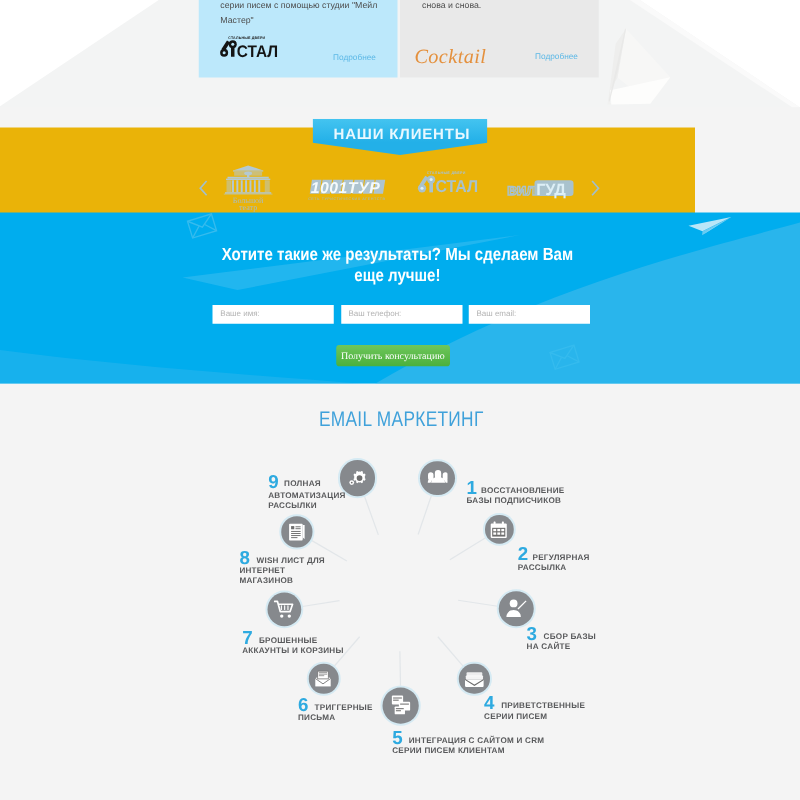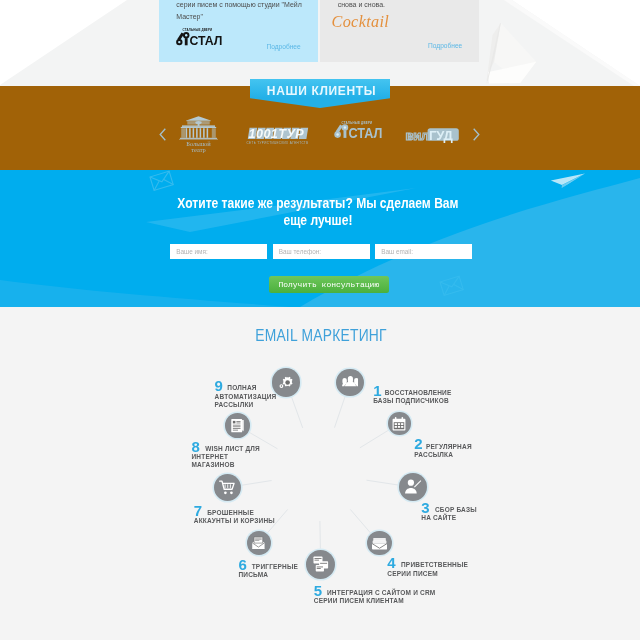--- a/index.html
+++ b/index.html
@@ -21,22 +21,22 @@
 
   .case-card { position:absolute; top:-48px; height:110px;
                font-size:7px; line-height:12.3px; color:#4d4d4d; }
   .case-card.blue { left:158.6px; width:159px; background:#bce8fb; }
   .case-card.gray { left:320px; width:159px; background:#e9e9e9; }
   .case-txt { position:absolute; left:17.7px; top:47px; width:127px; }
   .case-more { position:absolute; font-size:6.6px; color:#5cb8e6; }
   .case-logo { position:absolute; }
 
   
-  .clients { position:absolute; left:0; top:86px; width:640px; height:84px;
-             background:#a16207; }
+  .clients { position:absolute; left:0; top:102px; width:556px; height:84px;
+             background:#eab308; }
   .clients-badge { position:absolute; left:250px; top:-7px; width:140px; height:29px;
      background:linear-gradient(180deg,#44c4f0 0%,#23b0e8 65%,#23b0e8 100%);
      color:#e8f8ff; font-size:12px; font-weight:bold; letter-spacing:.65px;
      text-align:center; line-height:20px; padding-top:2px; text-indent:3px;
      clip-path: polygon(0 0, 100% 0, 100% 66%, 50% 100%, 0 66%); }
   .client-logos { position:absolute; left:0; top:0; width:640px; height:84px; }
   .clogo { position:absolute; overflow:visible; }
   .carousel-arrow { position:absolute; top:42px; }
   .carousel-arrow.prev { left:159px; }
   .carousel-arrow.next { left:472.2px; }
@@ -47,24 +47,24 @@
   .cta-bg { position:absolute; left:0; top:0; width:640px; height:137px; }
   .cta-title { position:absolute; left:-2.5px; top:25px; width:640px; text-align:center;
      color:#ffffff; font-size:14px; font-weight:bold; line-height:17px;
      transform:scaleX(.862); transform-origin:319.5px 0; }
   .cta-form { position:absolute; left:167.6px; top:73.5px; width:320px; font-size:0; white-space:nowrap; }
   .cta-input { display:inline-block; width:97.1px; height:15.5px; background:#fff;
      border:none; margin:0 2.7px; font-size:6.4px; color:#b0b0b0;
      padding:0 0 0 6px; line-height:15.5px; text-align:left;
      font-family:"Liberation Sans",sans-serif; vertical-align:top; outline:none; }
   .cta-input::placeholder { color:#b3b3b3; opacity:1; }
-  .cta-submit { position:absolute; left:268.8px; top:105.5px; width:120px; height:17px;
+  .cta-submit { position:absolute; left:268.8px; top:105.5px; width:91px; height:17px;
      background:linear-gradient(180deg,#6ec65a 0%,#4bb03d 100%);
      color:#ffffff; font-size:8px; border:none; border-radius:2.5px; padding:0;
-     font-family:Liberation Mono, monospace; cursor:pointer; line-height:17px; }
+     font-family:Liberation Serif, serif; cursor:pointer; line-height:17px; }
 
   
   .em { position:absolute; left:0; top:307px; width:640px; height:333px;
         background:#f4f4f4; overflow:hidden; }
   .em-title { position:absolute; left:0.5px; top:19px; width:640px; text-align:center;
      color:#3fa1da; font-size:17px; letter-spacing:.3px;
      transform:scaleX(.814); transform-origin:320px 0; }
   .em-hub { position:absolute; left:270px; top:117px; width:98px; height:98px;
      border-radius:50%; background:#2eb5e8; color:#ddf4fe; text-align:center;
      font-size:10.4px; font-weight:bold; line-height:16.2px; padding-top:8.5px;
@@ -119,21 +119,21 @@
             <path d="M8.8 10.1 h2.8 v7.2 h-2.8 z"></path>
           </g>
           <text x="13.5" y="17.4" font-family="Liberation Sans, sans-serif" font-size="13.4" font-weight="bold" fill="#141414" transform="scale(0.92,1)" transform-origin="13.5 17.4">СТАЛ</text>
         </svg>
       </div>
       <div class="case-more" style="left:107.9px;top:88.5px">Подробнее</div>
     </div>
 
     <div class="case-card gray">
       <div class="case-txt">снова и снова.</div>
-      <div class="case-logo" style="left:11.5px;top:64px">
+      <div class="case-logo" style="left:11.5px;top:87px">
         <span style="font-family:'Liberation Serif',serif; font-style:italic; font-size:16.2px; color:#e4903d; letter-spacing:.35px;">Cocktail</span>
       </div>
       <div class="case-more" style="left:108.1px;top:88.3px">Подробнее</div>
     </div>
   </div>
 
   <div class="clients">
     <div class="clients-badge">НАШИ КЛИЕНТЫ</div>
     <svg class="carousel-arrow prev" width="8" height="13" viewBox="0 0 8 13">
       <polyline points="6.3,0.8 1.2,6.5 6.3,12.2" fill="none" stroke="#a3bfcb" stroke-width="1.35"></polyline>

